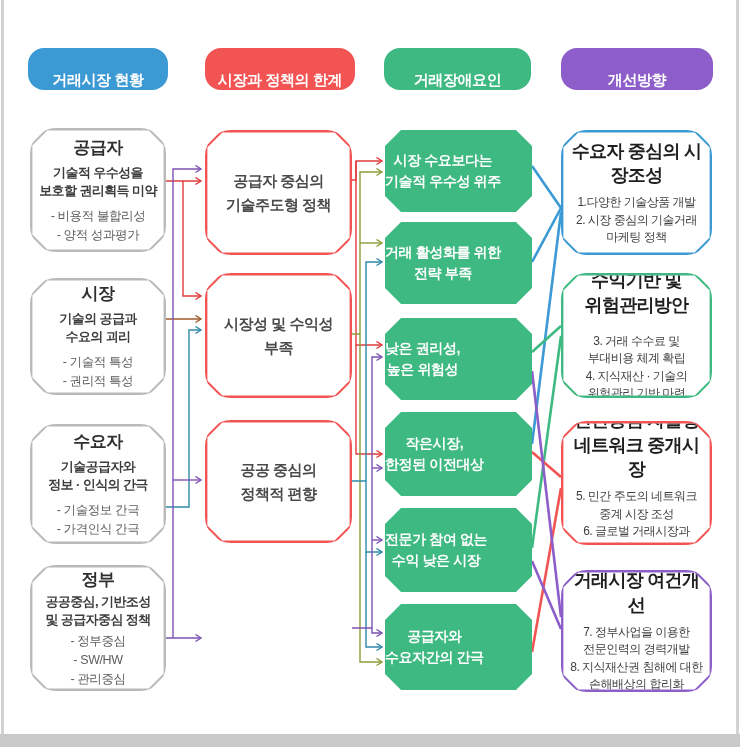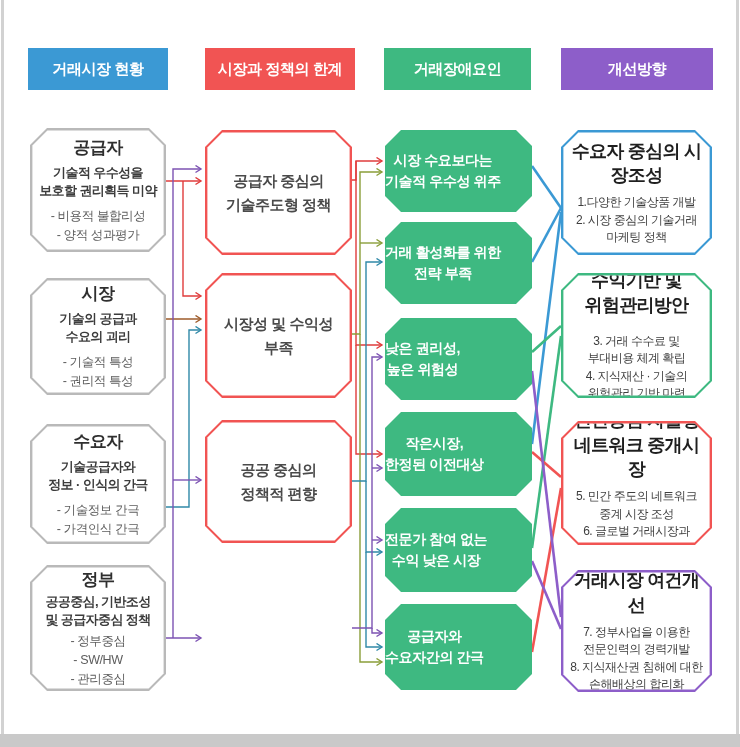--- a/index.html
+++ b/index.html
@@ -13,24 +13,24 @@
   .mk{fill:none;stroke-width:1.4;}
   .s-red{stroke:var(--line_red);}
   .s-brown{stroke:var(--line_brown);}
   .s-olive{stroke:var(--line_olive);}
   .s-teal{stroke:var(--line_teal);}
   .s-purple{stroke:var(--line_purple);}
   .s-blue{stroke:var(--blue);}
   .s-green{stroke:var(--green);}
   .s-bred{stroke:var(--red);}
   .s-bpurple{stroke:var(--purple);}
-  .hdr{position:absolute;border-radius:0;display:flex;align-items:center;justify-content:center;
+  .hdr{position:absolute;border-radius:16px;display:flex;align-items:flex-end;justify-content:center;
        color:#fff;font-weight:bold;font-size:15px;letter-spacing:-0.4px;}
   .cham{position:absolute;clip-path:polygon(17px 0,calc(100% - 17px) 0,100% 17px,100% calc(100% - 17px),
-        calc(100% - 17px) 100%,17px 100%,0 calc(100% - 17px),0 17px);background:var(--bc);}
+        calc(100% - 17px) 100%,17px 100%,0 calc(100% - 17px),0 17px);background:var(--bc);border-radius:26px;}
   .cham-in{position:absolute;inset:2.4px;clip-path:polygon(15px 0,calc(100% - 15px) 0,100% 15px,
         100% calc(100% - 15px),calc(100% - 15px) 100%,15px 100%,0 calc(100% - 15px),0 15px);
         background:#fff;display:flex;flex-direction:column;align-items:center;justify-content:center;
         text-align:center;padding:4px 5px;box-sizing:border-box;}
   .gbox{position:absolute;clip-path:polygon(16px 0,calc(100% - 16px) 0,100% 16px,100% calc(100% - 16px),
         calc(100% - 16px) 100%,16px 100%,0 calc(100% - 16px),0 16px);background:var(--green);
         display:flex;align-items:center;justify-content:flex-start;text-align:center;}
   .g-label{color:#fff;font-weight:bold;font-size:14px;line-height:1.5;white-space:pre-line;letter-spacing:-0.4px;}
   .b-title{font-size:17px;font-weight:bold;color:#2f2f2f;margin-bottom:5px;letter-spacing:-0.5px;}
   .b-sub{font-size:13px;font-weight:bold;color:#3c3c3c;line-height:1.4;white-space:pre-line;

